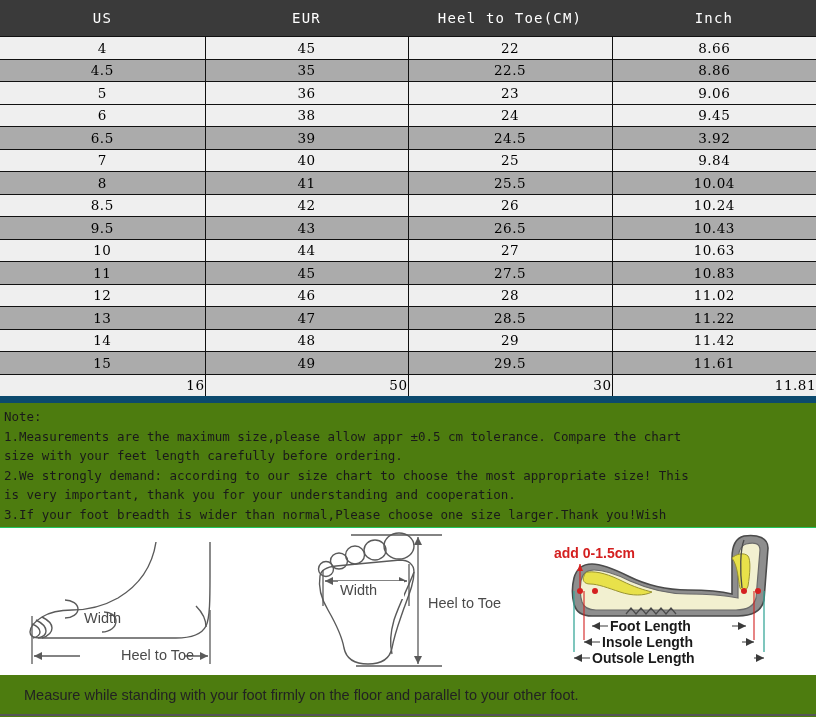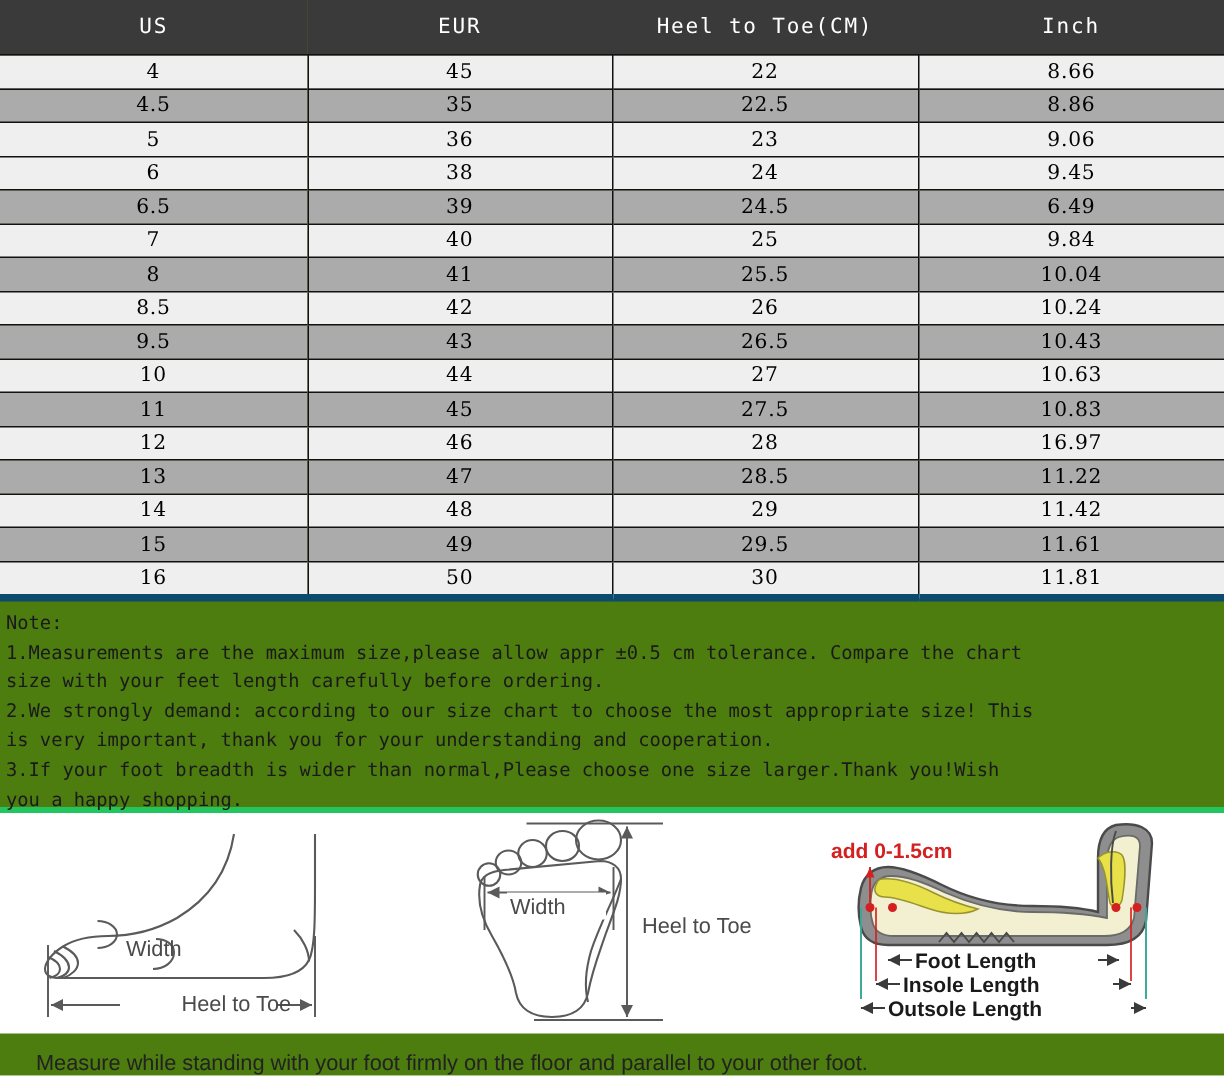--- a/index.html
+++ b/index.html
@@ -60,33 +60,33 @@
     font-family: "DejaVu Serif", serif;
     font-size: 13.5px;
     color: #000000;
     padding: 0;
     height: 21.5px;
     border-top: 1px solid #111111;
     border-right: 1px solid #111111;
     letter-spacing: 0.5px;
   }
   tbody td:last-child { border-right: none; }
-  tbody tr:last-child td { border-bottom: 5px solid #0c4a6e; }
+  tbody tr:last-child td { border-bottom: 7px solid #0c4a6e; text-align: right; }
 
   
   .note-block {
     padding: 4px 2px 4px 4px;
     font-family: "DejaVu Sans Mono", monospace;
     font-size: 12.5px;
     line-height: 19.6px;
     color: #1a1a1a;
     letter-spacing: 0px;
-    border-bottom: 4px solid #22c55e;
+    border-bottom: 1px solid #22c55e;
     box-sizing: border-box;
-    height: 141px;
+    height: 125px;
   }
   .note-block .nline {
     white-space: nowrap;
     overflow: hidden;
   }
 
   
   .diagrams {
     position: relative;
     height: 147px;
@@ -159,21 +159,21 @@
         <tr class="light">
           <td>6</td>
           <td>38</td>
           <td>24</td>
           <td>9.45</td>
         </tr>
         <tr class="dark">
           <td>6.5</td>
           <td>39</td>
           <td>24.5</td>
-          <td>6.49</td>
+          <td>3.92</td>
         </tr>
         <tr class="light">
           <td>7</td>
           <td>40</td>
           <td>25</td>
           <td>9.84</td>
         </tr>
         <tr class="dark">
           <td>8</td>
           <td>41</td>
@@ -201,21 +201,21 @@
         <tr class="dark">
           <td>11</td>
           <td>45</td>
           <td>27.5</td>
           <td>10.83</td>
         </tr>
         <tr class="light">
           <td>12</td>
           <td>46</td>
           <td>28</td>
-          <td>16.97</td>
+          <td>11.02</td>
         </tr>
         <tr class="dark">
           <td>13</td>
           <td>47</td>
           <td>28.5</td>
           <td>11.22</td>
         </tr>
         <tr class="light">
           <td>14</td>
           <td>48</td>

